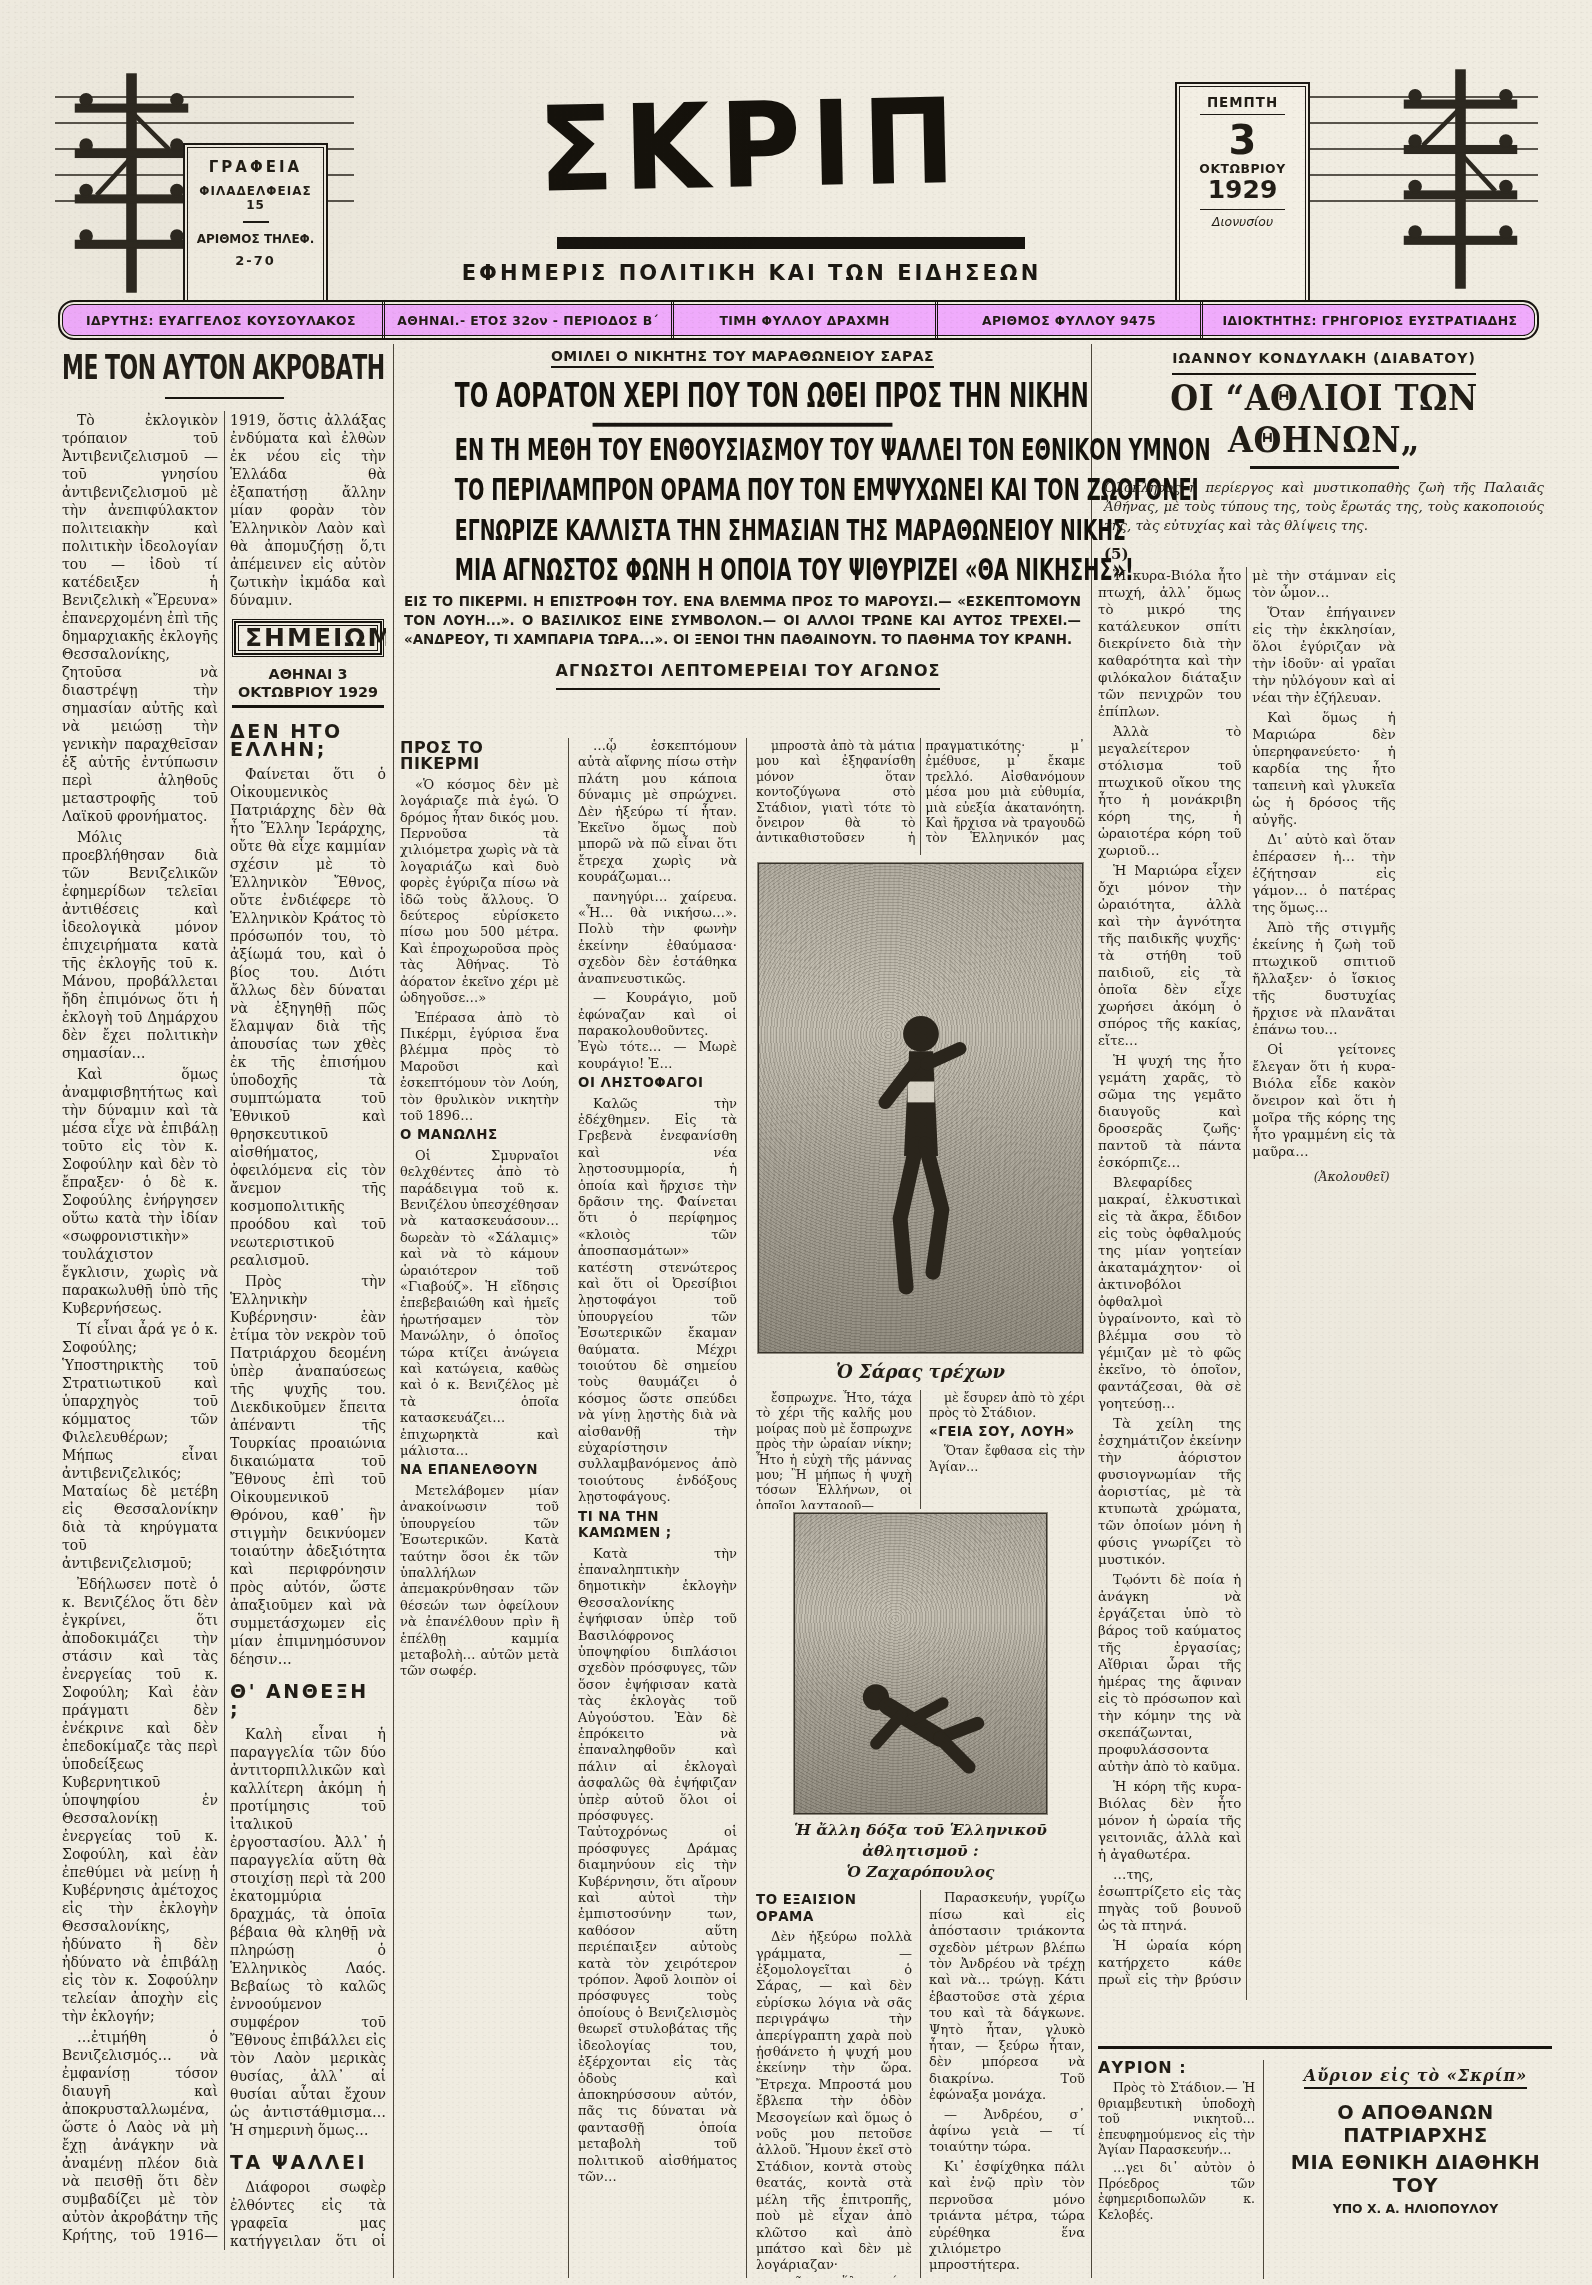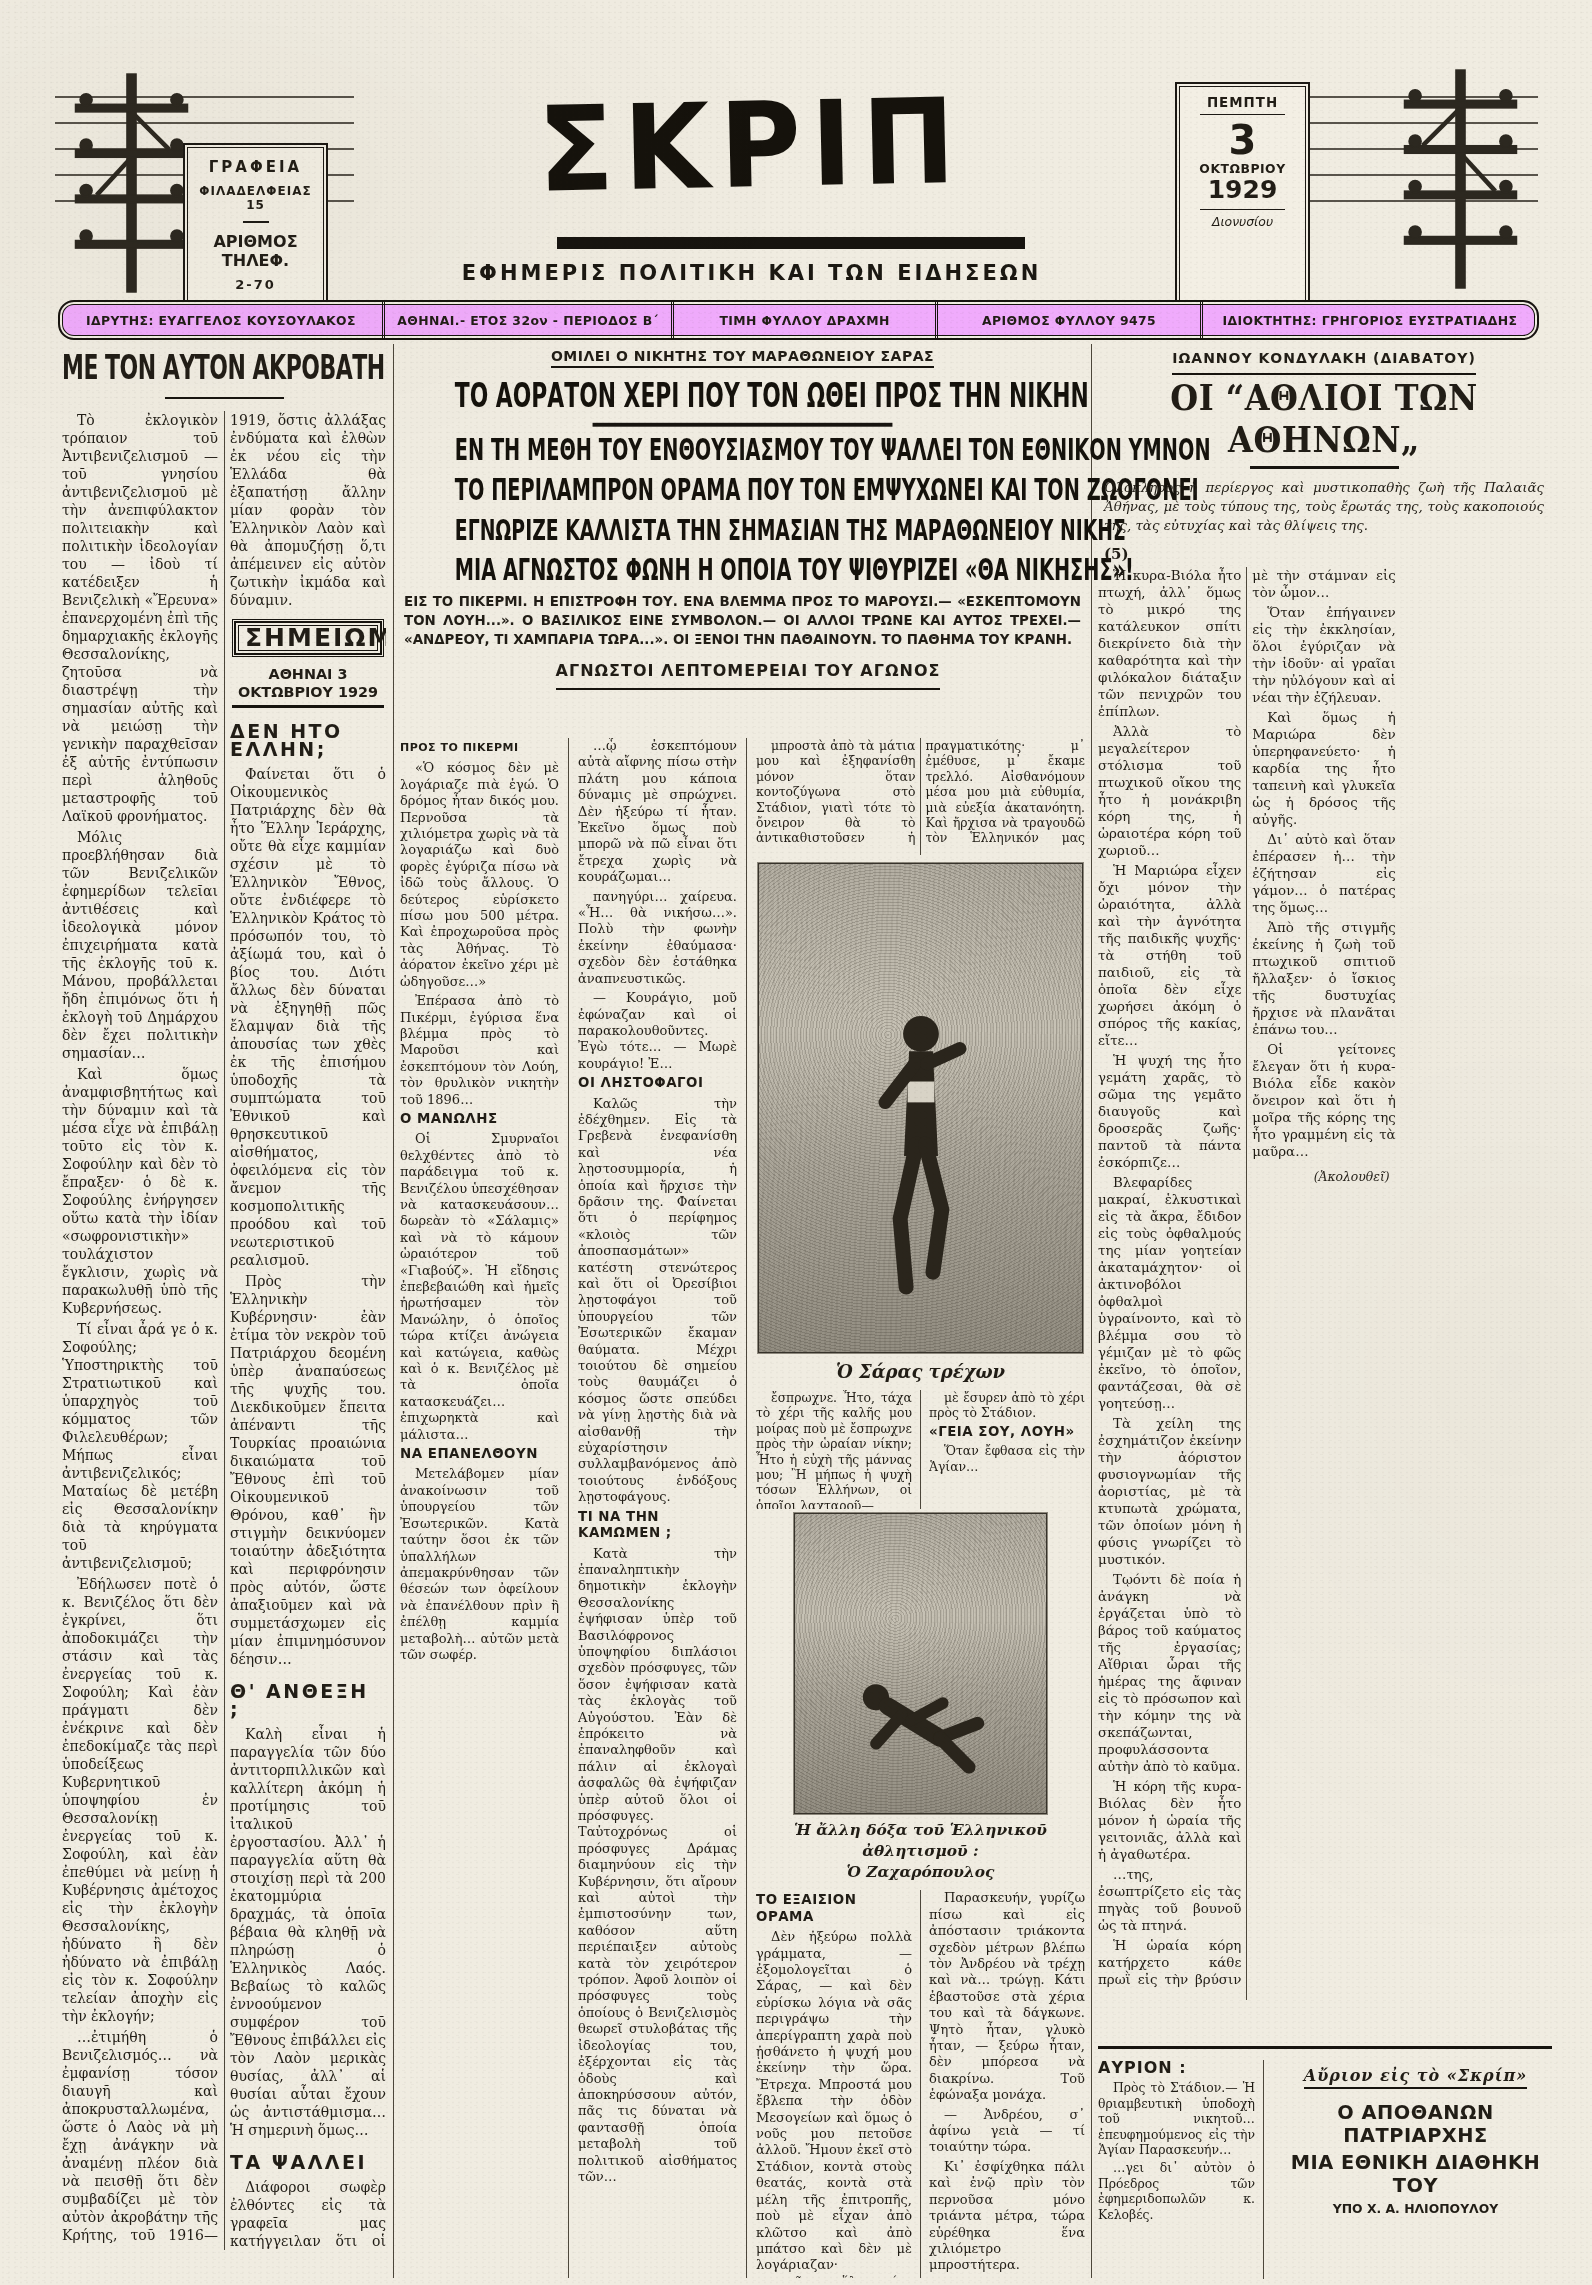--- a/index.html
+++ b/index.html
@@ -18,21 +18,21 @@
 
   
   .wires{height:107px;background:repeating-linear-gradient(180deg,#332e26 0 2px,transparent 2px 26px);opacity:.8;}
   .pole svg{display:block;}
   .office-box,.date-box{background:#f3efe4;border:1px solid #1c1914;
         box-shadow:0 0 0 2px #f3efe4, 0 0 0 4px #1c1914;text-align:center;}
   .office-box{padding:10px 4px;}
   .ob-l1{font-size:15px;font-weight:bold;letter-spacing:3px;}
   .ob-l2{font-size:12px;font-weight:bold;margin-top:8px;letter-spacing:1px;}
   .ob-div{width:26px;border-top:2px solid #1c1914;margin:9px auto;}
-  .ob-l3{font-size:16px;font-weight:bold;}
+  .ob-l3{font-size:12px;font-weight:bold;}
   .ob-l4{font-size:13px;font-weight:bold;margin-top:7px;letter-spacing:2px;}
   .logo{font-weight:bold;font-size:111px;line-height:1;letter-spacing:10px;color:#15120c;
         transform:rotate(-1.2deg) scaleY(1.06);transform-origin:center;}
   .logo-bar{background:#17140f;}
   .subtitle{font-weight:bold;font-size:21px;letter-spacing:3px;text-align:center;color:#1b1812;}
   .date-box{padding:8px 2px;}
   .db-weekday{font-size:13.4px;font-weight:bold;letter-spacing:1px;}
   .db-day{font-size:40px;font-weight:bold;line-height:1.05;}
   .db-month{font-size:12.4px;font-weight:bold;letter-spacing:0.5px;}
   .db-year{font-size:25px;font-weight:bold;line-height:1.15;}
@@ -43,21 +43,21 @@
         background:#f0abfc;box-shadow:inset 0 0 0 2px #f3efe4, inset 0 0 0 3px #17140f;}
   .info-cell{display:flex;align-items:center;justify-content:center;text-align:center;
         font-family:"DejaVu Sans",sans-serif;font-weight:bold;font-size:12.4px;letter-spacing:0.4px;
         padding:0 10px;border-left:3px double #17140f;flex:1;}
   .info-cell:first-child{border-left:none;}
 
   .vrule{width:0;border-left:1px solid #4d473b;}
 
   
   .bp{margin:0 0 3px;text-indent:15px;text-align:justify;}
-  .lead-label{font-family:"DejaVu Sans",sans-serif;font-weight:bold;font-size:11px;margin:2px 0 4px;letter-spacing:0.5px;}
+  .lead-label{font-family:"DejaVu Sans",sans-serif;font-weight:bold;font-size:16px;margin:2px 0 4px;letter-spacing:0.5px;}
   .subhead{font-family:"DejaVu Sans",sans-serif;font-weight:bold;font-size:14.4px;letter-spacing:0.5px;margin:12px 0 5px;}
   .note-title{font-family:"DejaVu Sans",sans-serif;font-weight:bold;font-size:19px;letter-spacing:2.5px;margin:14px 0 7px;}
   .notes-box{border:1px solid #17140f;box-shadow:0 0 0 2px #f0ece1, 0 0 0 4px #17140f, 0 0 0 5px #f0ece1, 0 0 0 6px #17140f;
         margin:16px 8px 14px;padding:3px 6px;text-align:center;
         font-family:"DejaVu Sans",sans-serif;font-weight:bold;font-size:25px;letter-spacing:2px;break-inside:avoid;}
   .dateline{font-family:"DejaVu Sans",sans-serif;font-weight:bold;font-size:14.4px;text-align:center;
         border-bottom:3px solid #17140f;padding-bottom:4px;margin:4px 2px 12px;break-inside:avoid;}
   .endmark{text-align:right;font-style:italic;font-size:12.4px;margin-top:8px;padding-right:6px;}
 
   

